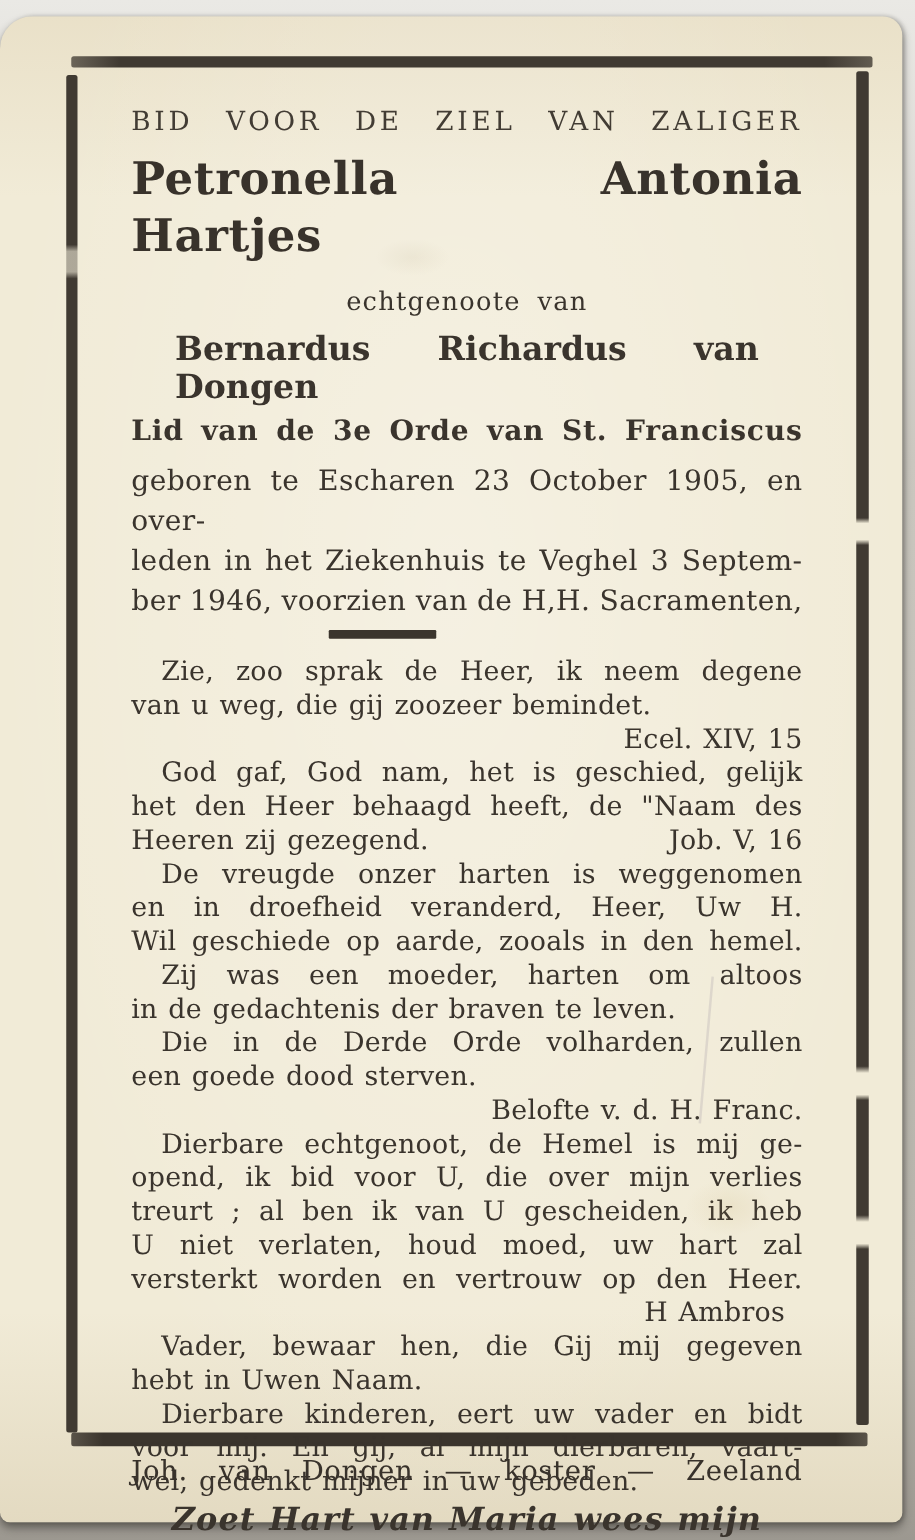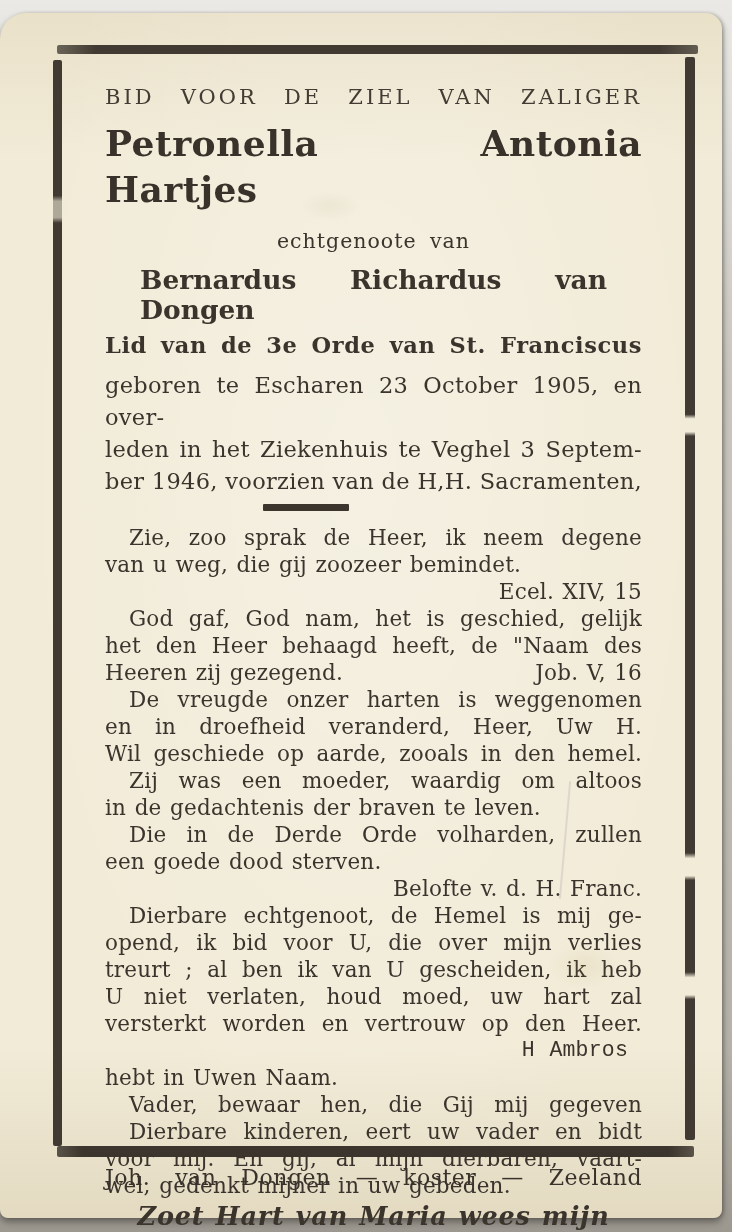--- a/index.html
+++ b/index.html
@@ -50,21 +50,21 @@
   .vl{font-size:22.5px;line-height:32px;text-align:justify;text-align-last:justify;letter-spacing:.3px;}
   .divider{margin:7px 0 0 158px;width:86px;height:7px;background:#3b352d;border-radius:1px;}
 
   .bodytext{margin-top:13px;}
   .bl{font-size:21.5px;line-height:27px;text-align:justify;word-spacing:1.5px;letter-spacing:.2px;}
   .a-j{text-align-last:justify;}
   .a-l{text-align-last:left;}
   .a-r{text-align-last:right;}
   .a-c{text-align-last:center;}
   .ind{text-indent:24px;}
-  .pr{padding-right:14px;font-family:Liberation Mono, monospace;}
+  .pr{padding-right:14px;}
   .split{display:flex;justify-content:space-between;align-items:flex-end;}
   .asp{font-size:25.5px;line-height:34px;font-weight:bold;font-style:italic;letter-spacing:.8px;text-align:center;text-align-last:center;}
 
   .footer{position:absolute;left:105px;top:1152px;width:537px;
     font-size:22px;line-height:26px;color:#38322b;letter-spacing:.5px;
     text-align:justify;text-align-last:justify;}
 
   
   .crease{position:absolute;left:564px;top:768px;width:2px;height:118px;
     background:rgba(96,86,118,.14);transform:rotate(5deg);}
@@ -102,33 +102,33 @@
           <div class="bl a-r">Ecel. XIV, 15</div>
           <div class="bl a-j ind">God gaf, God nam, het is geschied, gelijk</div>
           <div class="bl a-j">het den Heer behaagd heeft, de "Naam des</div>
           <div class="bl split">
             <span>Heeren zij gezegend.</span>
             <span>Job. V, 16</span>
           </div>
           <div class="bl a-j ind">De vreugde onzer harten is weggenomen</div>
           <div class="bl a-j">en in droefheid veranderd, Heer, Uw H.</div>
           <div class="bl a-j">Wil geschiede op aarde, zooals in den hemel.</div>
-          <div class="bl a-j ind">Zij was een moeder, waardig om altoos</div>
+          <div class="bl a-j ind">Zij was een moeder, harten om altoos</div>
           <div class="bl a-l">in de gedachtenis der braven te leven.</div>
           <div class="bl a-j ind">Die in de Derde Orde volharden, zullen</div>
           <div class="bl a-l">een goede dood sterven.</div>
           <div class="bl a-r">Belofte v. d. H. Franc.</div>
           <div class="bl a-j ind">Dierbare echtgenoot, de Hemel is mij ge-</div>
           <div class="bl a-j">opend, ik bid voor U, die over mijn verlies</div>
           <div class="bl a-j">treurt ; al ben ik van U gescheiden, ik heb</div>
           <div class="bl a-j">U niet verlaten, houd moed, uw hart zal</div>
           <div class="bl a-j">versterkt worden en vertrouw op den Heer.</div>
           <div class="bl a-r pr">H  Ambros</div>
+          <div class="bl a-j ind">Vader, bewaar hen, die Gij mij gegeven</div>
           <div class="bl a-l">hebt in Uwen Naam.</div>
-          <div class="bl a-j ind">Vader, bewaar hen, die Gij mij gegeven</div>
           <div class="bl a-j ind">Dierbare kinderen, eert uw vader en bidt</div>
           <div class="bl a-j">voor mij. En gij, al mijn dierbaren, vaart-</div>
           <div class="bl a-l">wel, gedenkt mijner in uw gebeden.</div>
           <div class="bl a-c asp">Zoet Hart van Maria wees mijn heil.</div>
         </div>
     </div>
 
     <div class="footer">Joh. van Dongen — koster — Zeeland</div>
 
     <div class="crease"></div>

